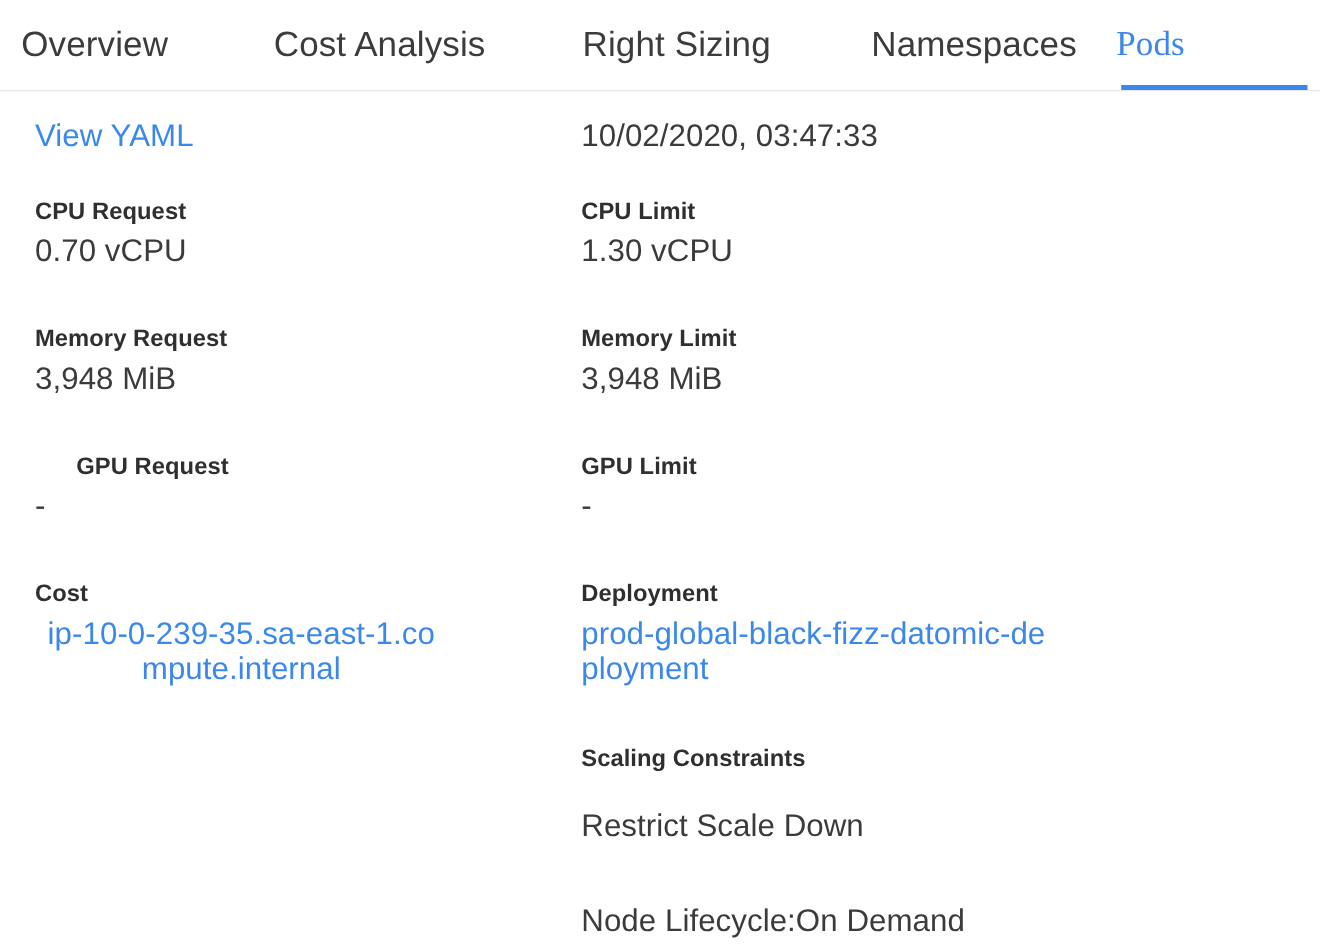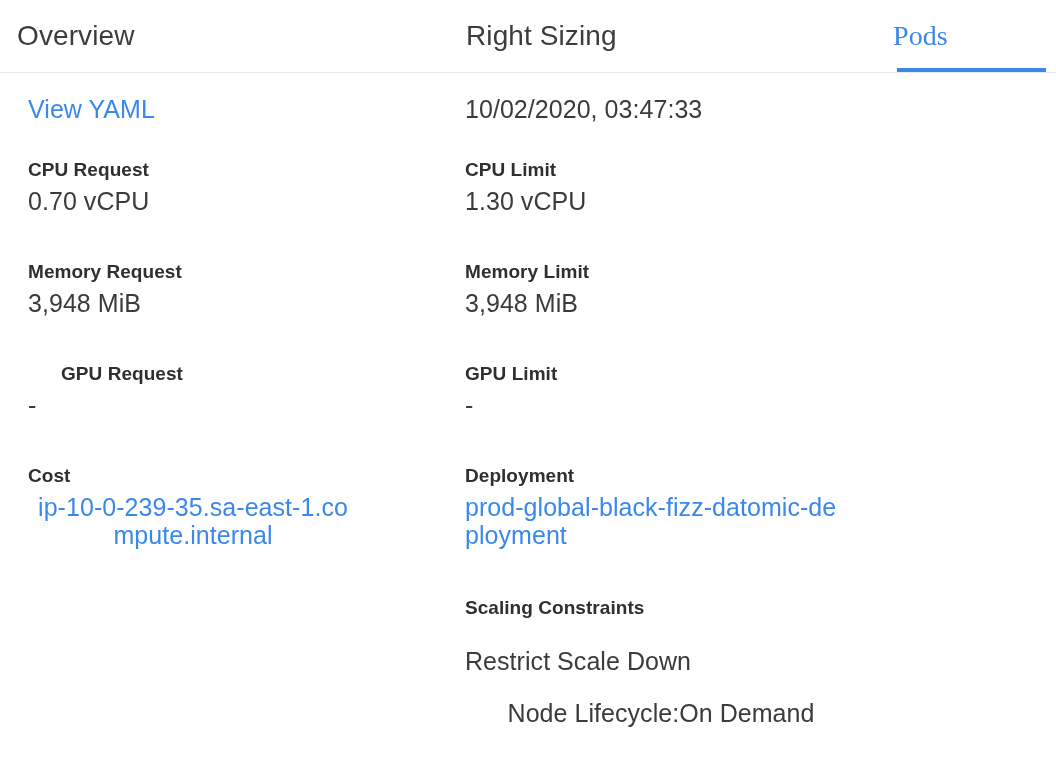--- a/index.html
+++ b/index.html
@@ -118,29 +118,31 @@
   .r-cpulim-l   { top: 84px; }
   .r-cpulim-v   { top: 114px; }
   .r-memlim-l   { top: 186px; }
   .r-memlim-v   { top: 216px; }
   .r-gpulim-l   { top: 288px; }
   .r-gpulim-v   { top: 318px; }
   .r-depl-l     { top: 390px; }
   .r-depl-v     { top: 420px; width: 380px; }
   .r-scale-l    { top: 522px; }
   .r-scale-v1   { top: 574px; }
-  .r-scale-v2   { top: 626px; text-align: center; }
+  .r-scale-v2   { top: 650px; }
 </style>
 </head>
 <body>
 
 <div class="tabbar">
   <div class="tabbar-inner">
     <button class="tab tab-0">Overview</button>
+    <button class="tab tab-1">Cost Analysis</button>
     <button class="tab tab-2">Right Sizing</button>
+    <button class="tab tab-3">Namespaces</button>
     <button class="tab tab-4 is-active">Pods</button>
     <div class="tab-underline"></div>
   </div>
 </div>
 
 <div class="details">
 
   <div class="col col-left">
 
     <div class="blk l-viewyaml">

